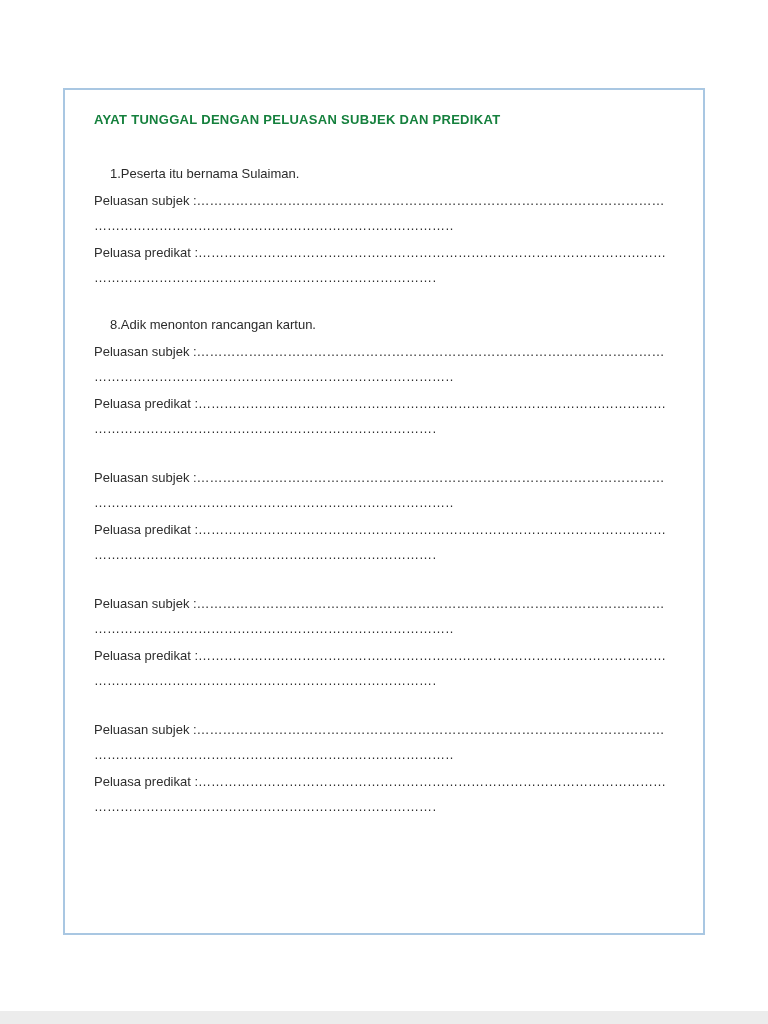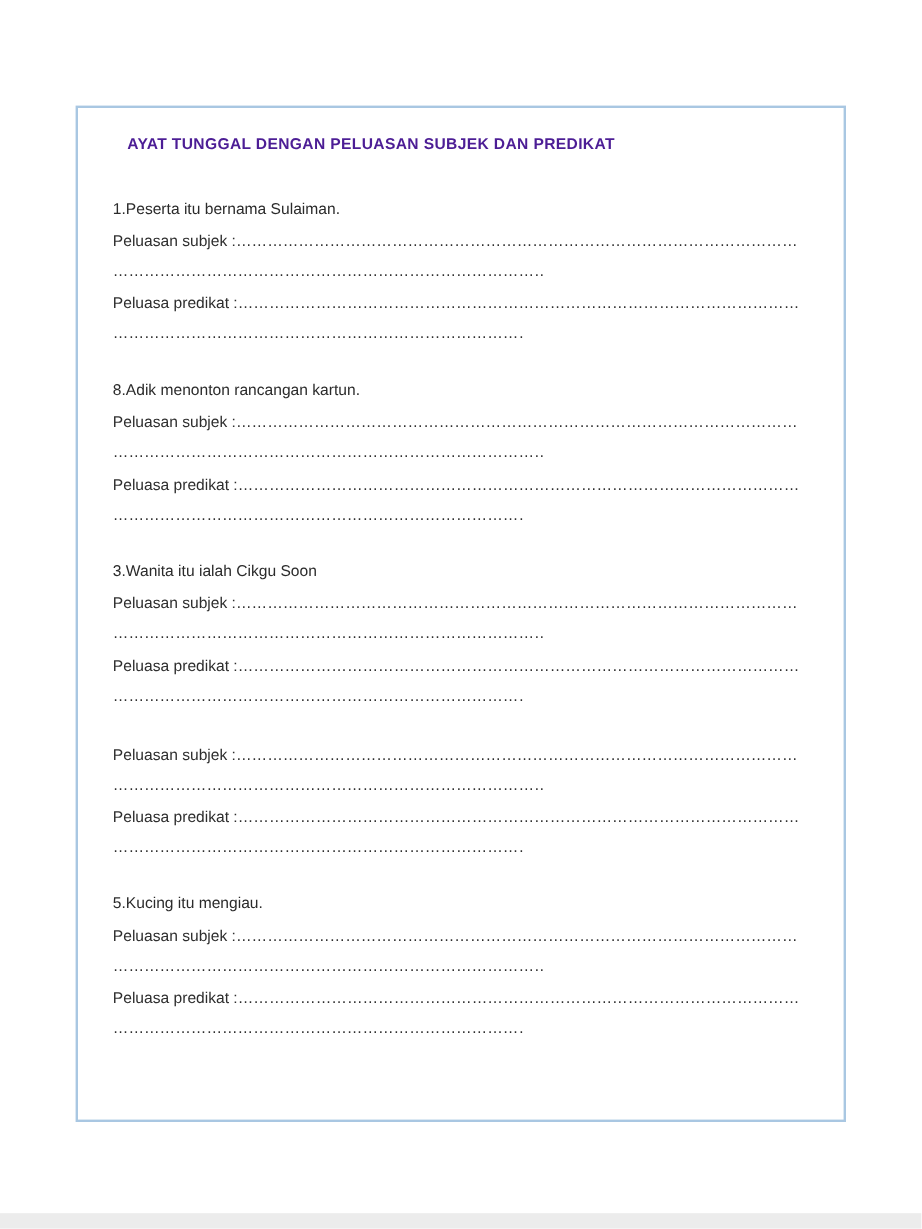--- a/index.html
+++ b/index.html
@@ -27,30 +27,30 @@
     height: 847px;
     background: #ffffff;
     border: 2px solid #a9c7e2;
     padding: 22px 38px 0 29px;
   }
   .doc-title {
     font-size: 13px;
     font-weight: bold;
     letter-spacing: 0.3px;
     line-height: 16px;
-    margin: 0 0 38px 12px;
-    color: #4c1d95;
+    margin: 0 0 38px 0;
+    color: #15803d;
     white-space: nowrap;
     overflow: hidden;
   }
   .item { margin: 0 0 30px 0; }
   .sentence {
     font-size: 13px;
     line-height: 16px;
-    margin: 0 0 9px 0;
+    margin: 0 0 9px 16px;
     white-space: nowrap;
     overflow: hidden;
   }
   .line {
     font-size: 13px;
     line-height: 19px;
     margin: 0 0 6px 0;
     white-space: nowrap;
     overflow: hidden;
     color: #2e2e2e;
@@ -84,36 +84,34 @@
 
     <section class="item">
       <p class="sentence">8.Adik menonton rancangan kartun.</p>
       <p class="line">Peluasan subjek :……………………………………………………………………………………………………………………………………</p>
       <p class="line cont-a">……………………………………………………………………………………………..</p>
       <p class="line">Peluasa predikat :……………………………………………………………………………………………………………………………………</p>
       <p class="line cont-b">…………………………………………………………………………………………</p>
     </section>
 
     <section class="item">
-      <p class="sentence">3.Wanita itu ialah Cikgu Soon</p>
       <p class="line">Peluasan subjek :……………………………………………………………………………………………………………………………………</p>
       <p class="line cont-a">……………………………………………………………………………………………..</p>
       <p class="line">Peluasa predikat :……………………………………………………………………………………………………………………………………</p>
       <p class="line cont-b">…………………………………………………………………………………………</p>
     </section>
 
     <section class="item">
       <p class="line">Peluasan subjek :……………………………………………………………………………………………………………………………………</p>
       <p class="line cont-a">……………………………………………………………………………………………..</p>
       <p class="line">Peluasa predikat :……………………………………………………………………………………………………………………………………</p>
       <p class="line cont-b">…………………………………………………………………………………………</p>
     </section>
 
     <section class="item">
-      <p class="sentence">5.Kucing itu mengiau.</p>
       <p class="line">Peluasan subjek :……………………………………………………………………………………………………………………………………</p>
       <p class="line cont-a">……………………………………………………………………………………………..</p>
       <p class="line">Peluasa predikat :……………………………………………………………………………………………………………………………………</p>
       <p class="line cont-b">…………………………………………………………………………………………</p>
     </section>
 
   </div>
   <div class="bottom-edge"></div>
 </div>
 

